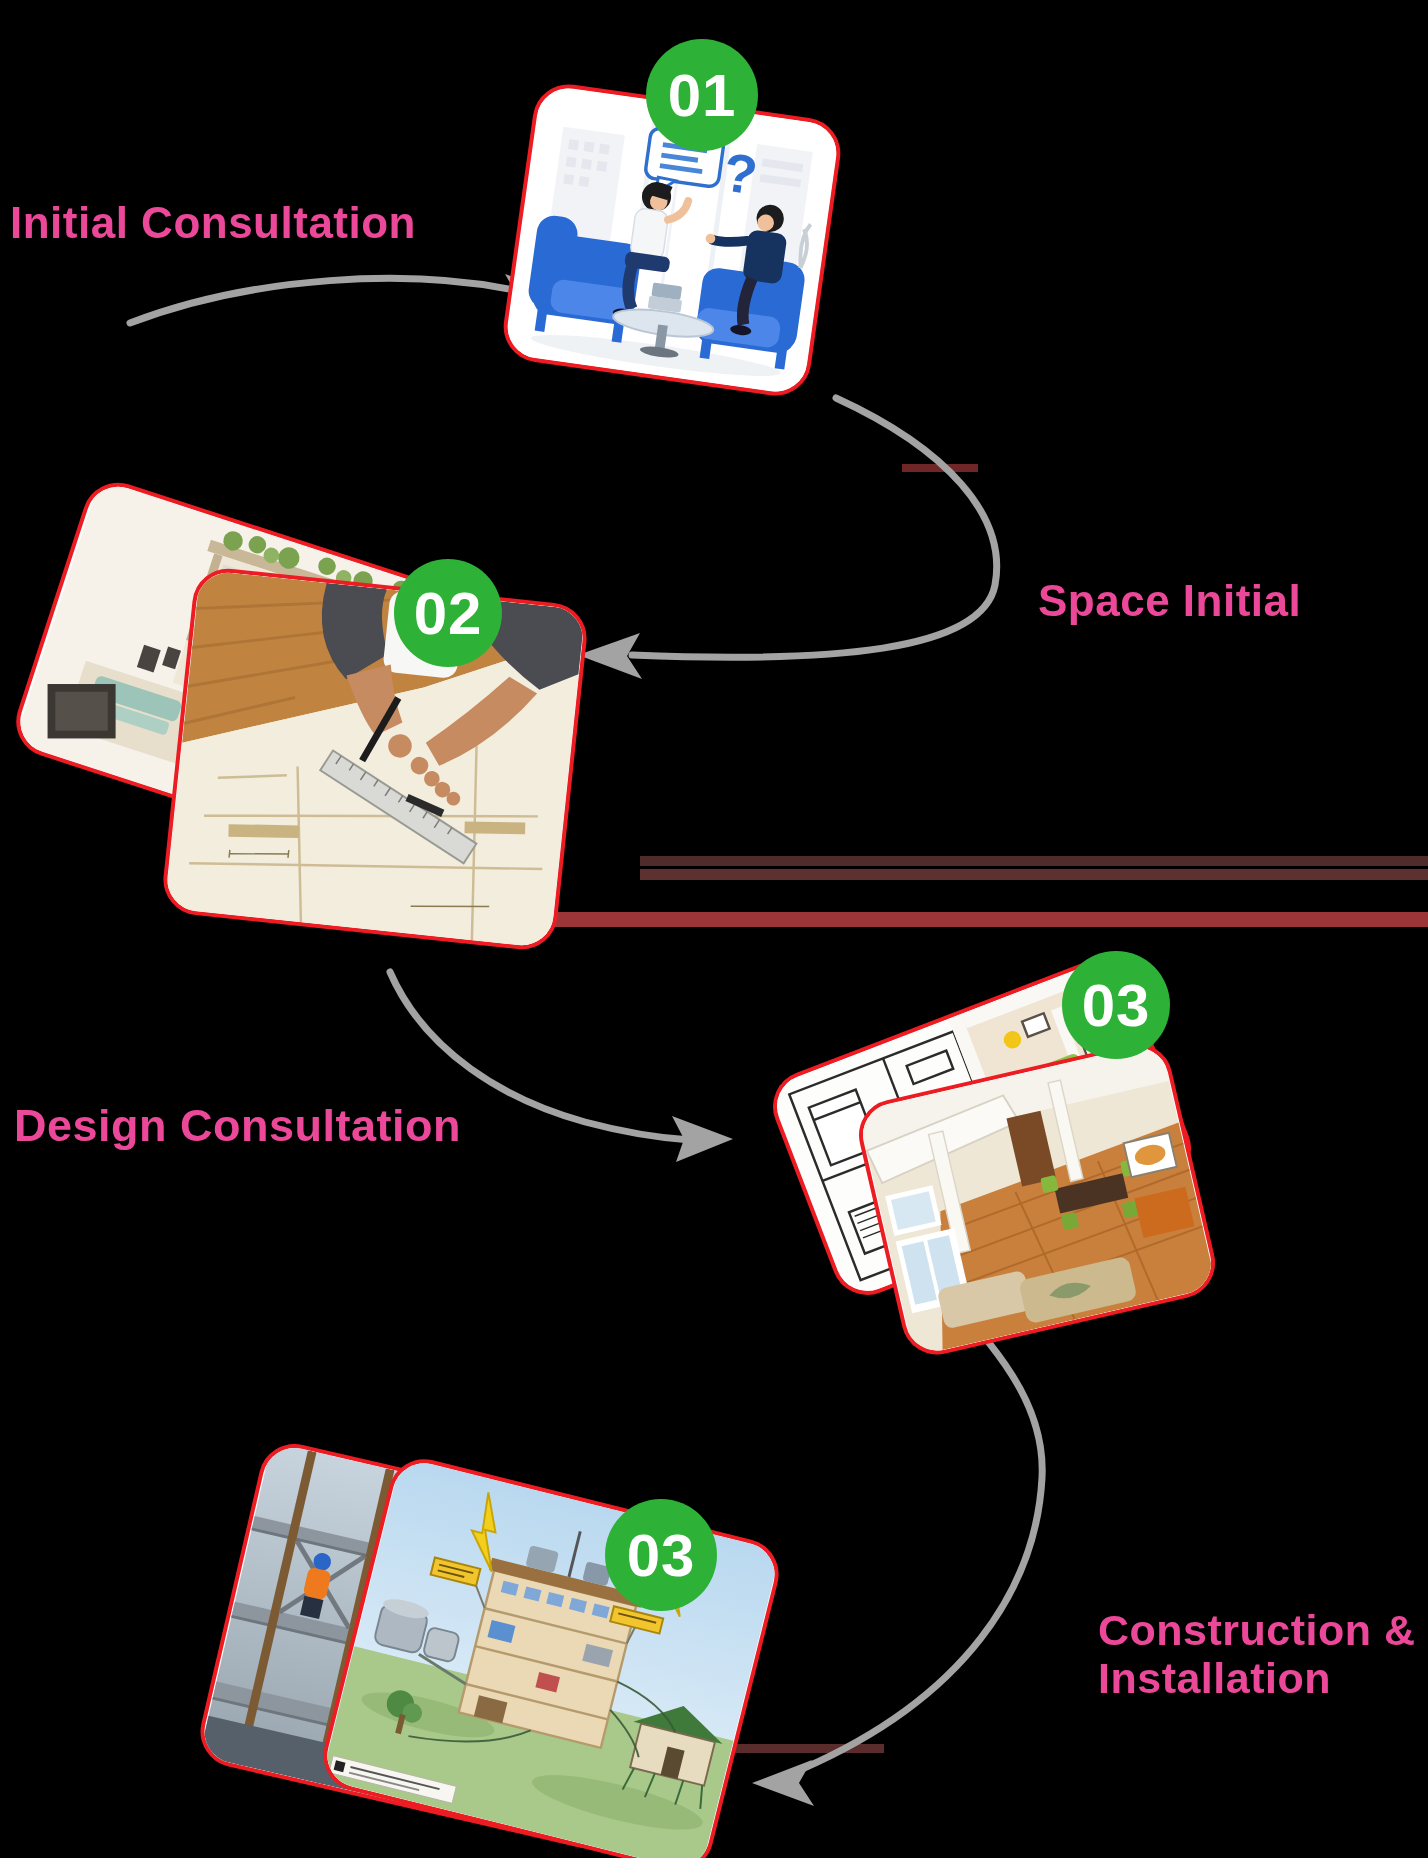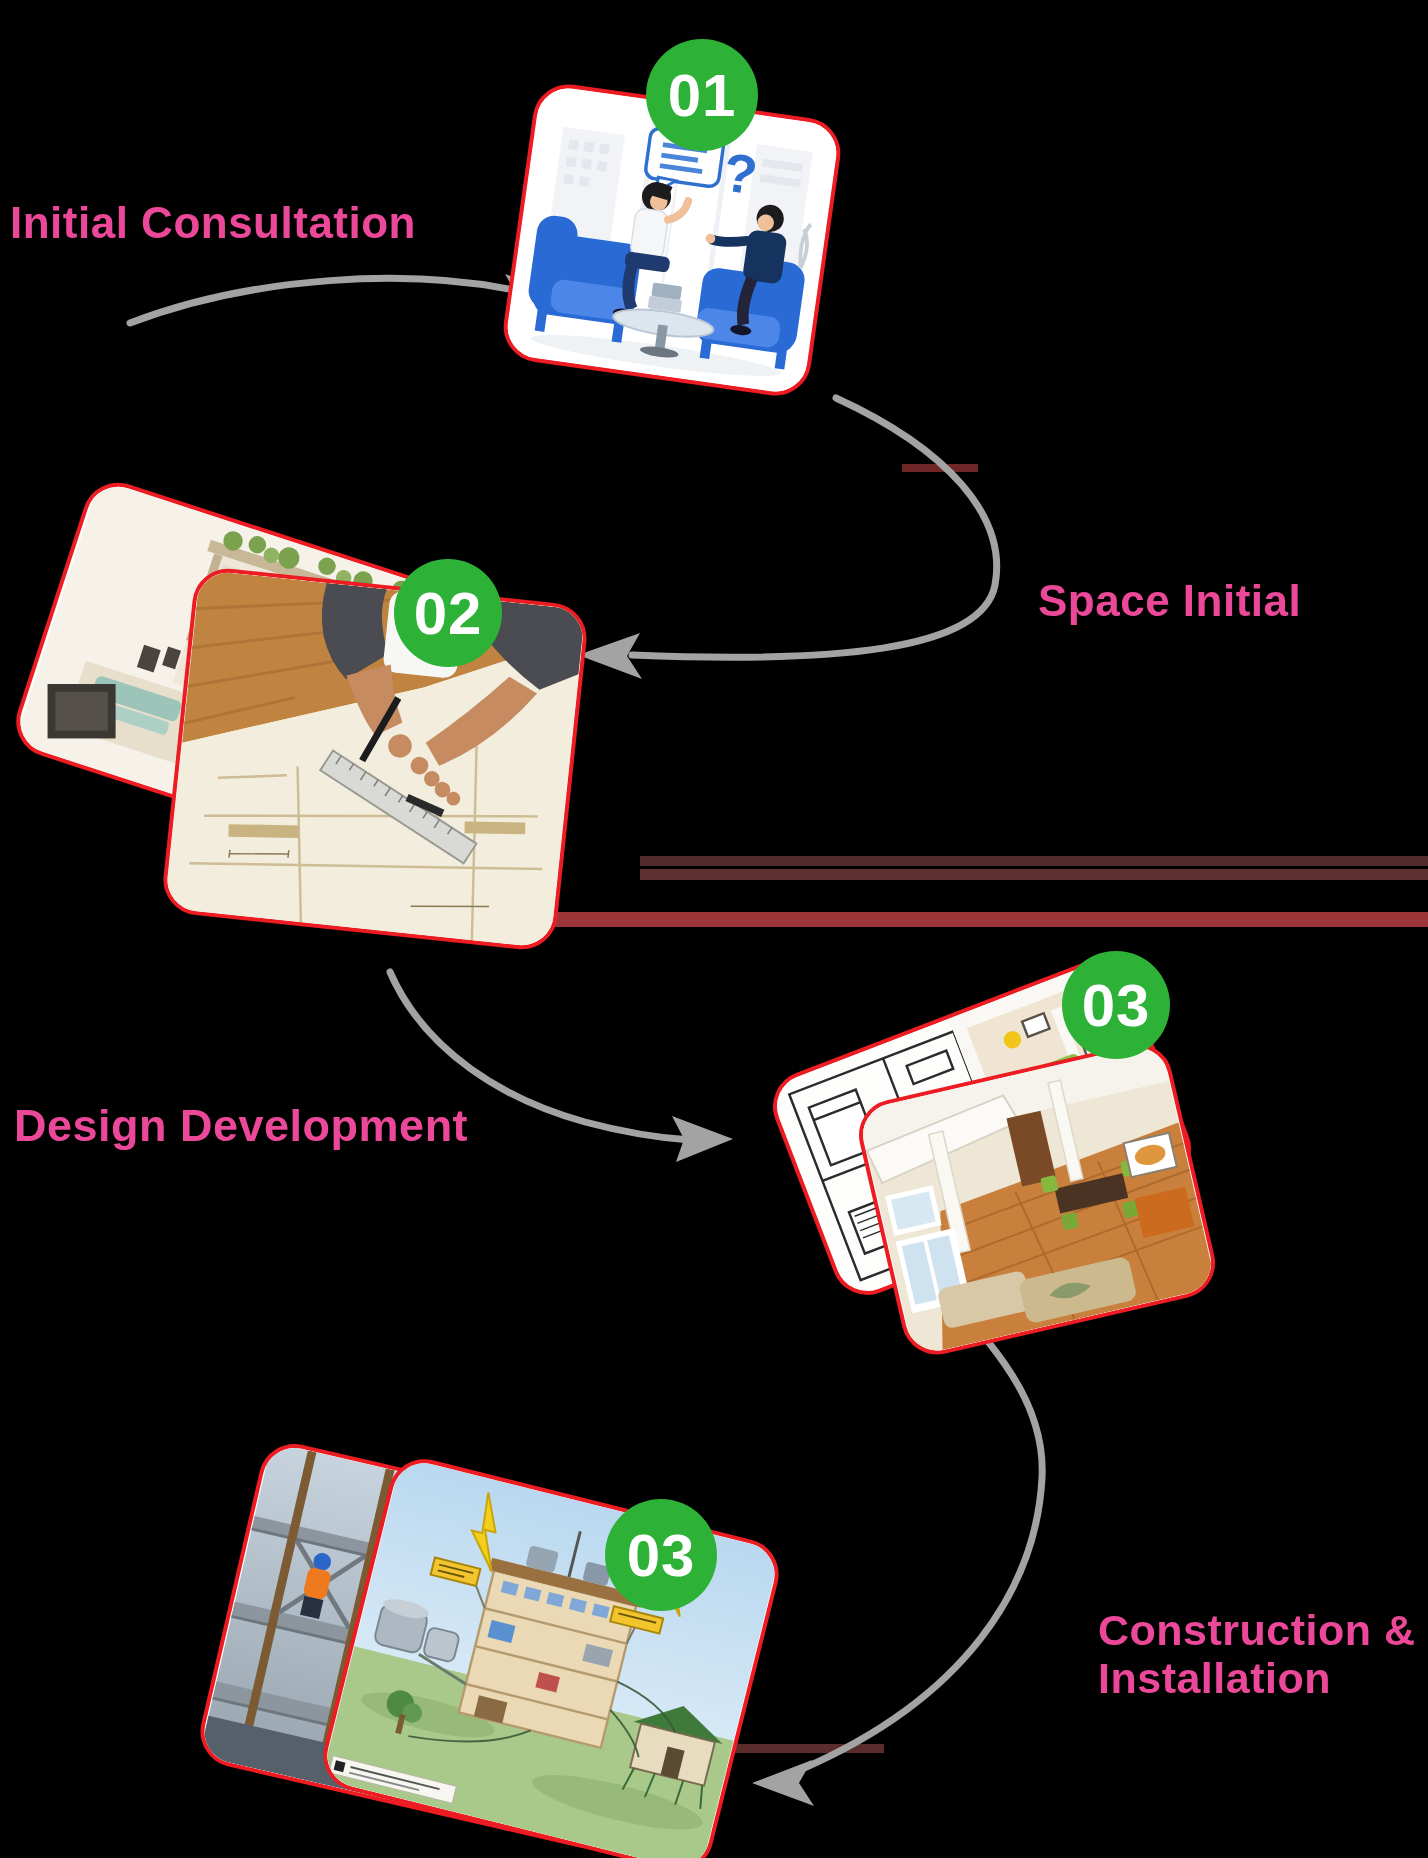--- a/index.html
+++ b/index.html
@@ -322,21 +322,21 @@
       <g>
         <rect x="122" y="208" width="116" height="46" rx="10" fill="#cdb98e"></rect>
         <path d="M 150 230 q 20 -16 44 0 q -22 14 -44 0 z" fill="#8a9a6b"></path>
       </g>
     </svg>
   </div>
   <div class="badge" style="left:1062px;top:951px;width:108px;height:108px;">
       <span>03</span>
     </div>
   <div class="step-label" style="left:14px;top:1099px;line-height:54px;font-size:45px;">
-    <div>Design Development</div>
+    <div>Design Consultation</div>
   </div>
 
   <div class="card z-back" style="left:225px;top:1481px;width:430px;height:330px;transform:rotate(13deg);">
     <svg viewBox="0 0 430 330">
       <defs>
         <linearGradient id="sky4" x1="0" y1="0" x2="0" y2="1">
           <stop offset="0" stop-color="#c7d3dd"></stop>
             <stop offset="1" stop-color="#97a3ad"></stop>
         </linearGradient>
       </defs>

